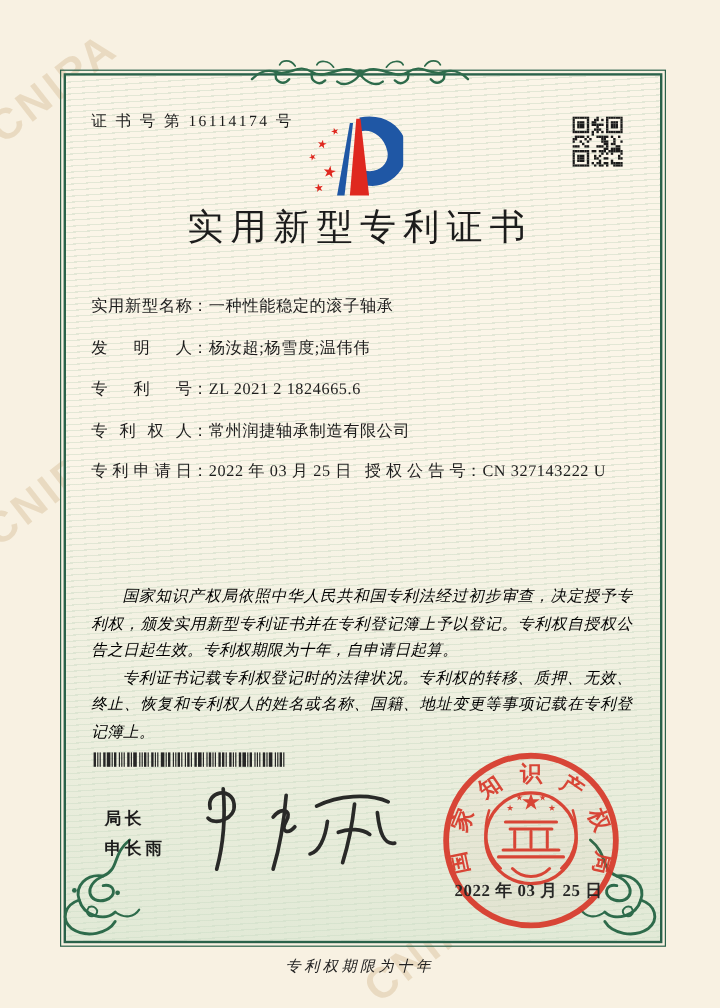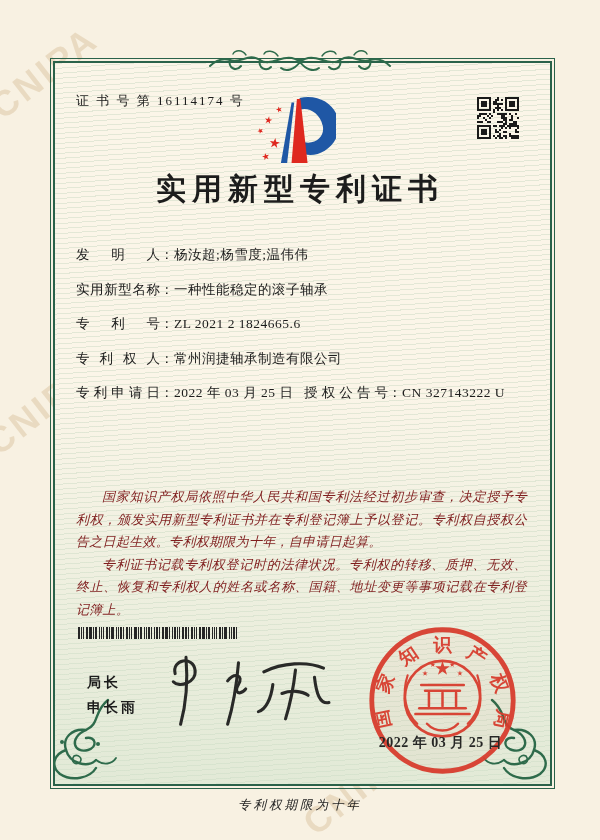--- a/index.html
+++ b/index.html
@@ -21,29 +21,29 @@
   .ornament{position:absolute;z-index:3;}
   .top-orn{left:208px;top:42px;}
   .corner-l{left:38px;top:698px;}
   .corner-r{left:482px;top:698px;transform:scaleX(-1);}
   
   .content{position:absolute;inset:0;z-index:4;}
   .cert-no{position:absolute;left:76px;top:92px;font-size:13px;letter-spacing:2px;}
   .logo{position:absolute;left:256px;top:94px;}
   .qr{position:absolute;left:477px;top:97px;}
   .title{position:absolute;left:0;top:169px;width:600px;margin:0;text-align:center;
-         font-size:30px;font-weight:bold;letter-spacing:6px;}
+         font-size:30px;font-weight:normal;letter-spacing:6px;}
   .fields{position:absolute;left:76px;top:246px;width:452px;font-size:13.5px;}
   .frow{position:relative;margin-bottom:16.5px;white-space:nowrap;}
   .flabel{display:inline-block;width:84px;text-align:justify;text-align-last:justify;}
   .fcolon{display:inline-block;width:14px;}
   .fval{letter-spacing:.5px;}
   .grant-group{position:absolute;left:228px;top:0;}
   .body-text{position:absolute;left:76px;top:486px;width:451px;font-size:13px;
-             line-height:22.5px;font-style:italic;text-align:justify;letter-spacing:.3px;color:#7f1d1d;}
+             line-height:22.5px;font-style:italic;text-align:justify;letter-spacing:.3px;color:#000000;}
   .body-text p{margin:0;text-indent:2em;}
   .barcode{position:absolute;left:78px;top:627px;width:164px;height:12px;display:flex;align-items:stretch;}
   .barcode i{display:block;background:#262626;}
   .signer-title{position:absolute;left:87px;top:674px;font-size:14px;font-weight:bold;letter-spacing:3px;}
   .signer-name{position:absolute;left:87px;top:699px;font-size:14px;font-weight:bold;letter-spacing:3px;}
   .signature{position:absolute;left:148px;top:646px;}
   .seal{position:absolute;left:365px;top:623px;mix-blend-mode:multiply;opacity:.95;}
   .seal .ring-chars text{font-size:19px;font-weight:bold;fill:#d73c2d;font-family:"Liberation Serif",serif;}
   .page-note{position:absolute;left:0;top:758px;width:600px;text-align:center;font-size:12px;letter-spacing:1px;}
   .cont-note{position:absolute;left:0;top:797px;width:600px;text-align:center;font-size:12.5px;
@@ -332,24 +332,24 @@
         <rect x="34" y="40" width="2" height="2" fill="#1a1a1a"></rect>
         <rect x="36" y="40" width="2" height="2" fill="#1a1a1a"></rect>
         <rect x="38" y="40" width="2" height="2" fill="#1a1a1a"></rect>
         <rect x="40" y="40" width="2" height="2" fill="#1a1a1a"></rect>
       </svg>
 
     <h1 class="title">实用新型专利证书</h1>
 
     <div class="fields">
       <div class="frow">
+        <span class="flabel">实用新型名称</span><span class="fcolon">：</span><span class="fval">一种性能稳定的滚子轴承</span>
+      </div>
+      <div class="frow">
         <span class="flabel">发明人</span><span class="fcolon">：</span><span class="fval">杨汝超;杨雪度;温伟伟</span>
-      </div>
-      <div class="frow">
-        <span class="flabel">实用新型名称</span><span class="fcolon">：</span><span class="fval">一种性能稳定的滚子轴承</span>
       </div>
       <div class="frow">
         <span class="flabel">专利号</span><span class="fcolon">：</span><span class="fval">ZL 2021 2 1824665.6</span>
       </div>
       <div class="frow">
         <span class="flabel">专利权人</span><span class="fcolon">：</span><span class="fval">常州润捷轴承制造有限公司</span>
       </div>
       <div class="frow">
         <span class="flabel">专利申请日</span><span class="fcolon">：</span><span class="fval">2022 年 03 月 25 日</span>
         <span class="grant-group">

